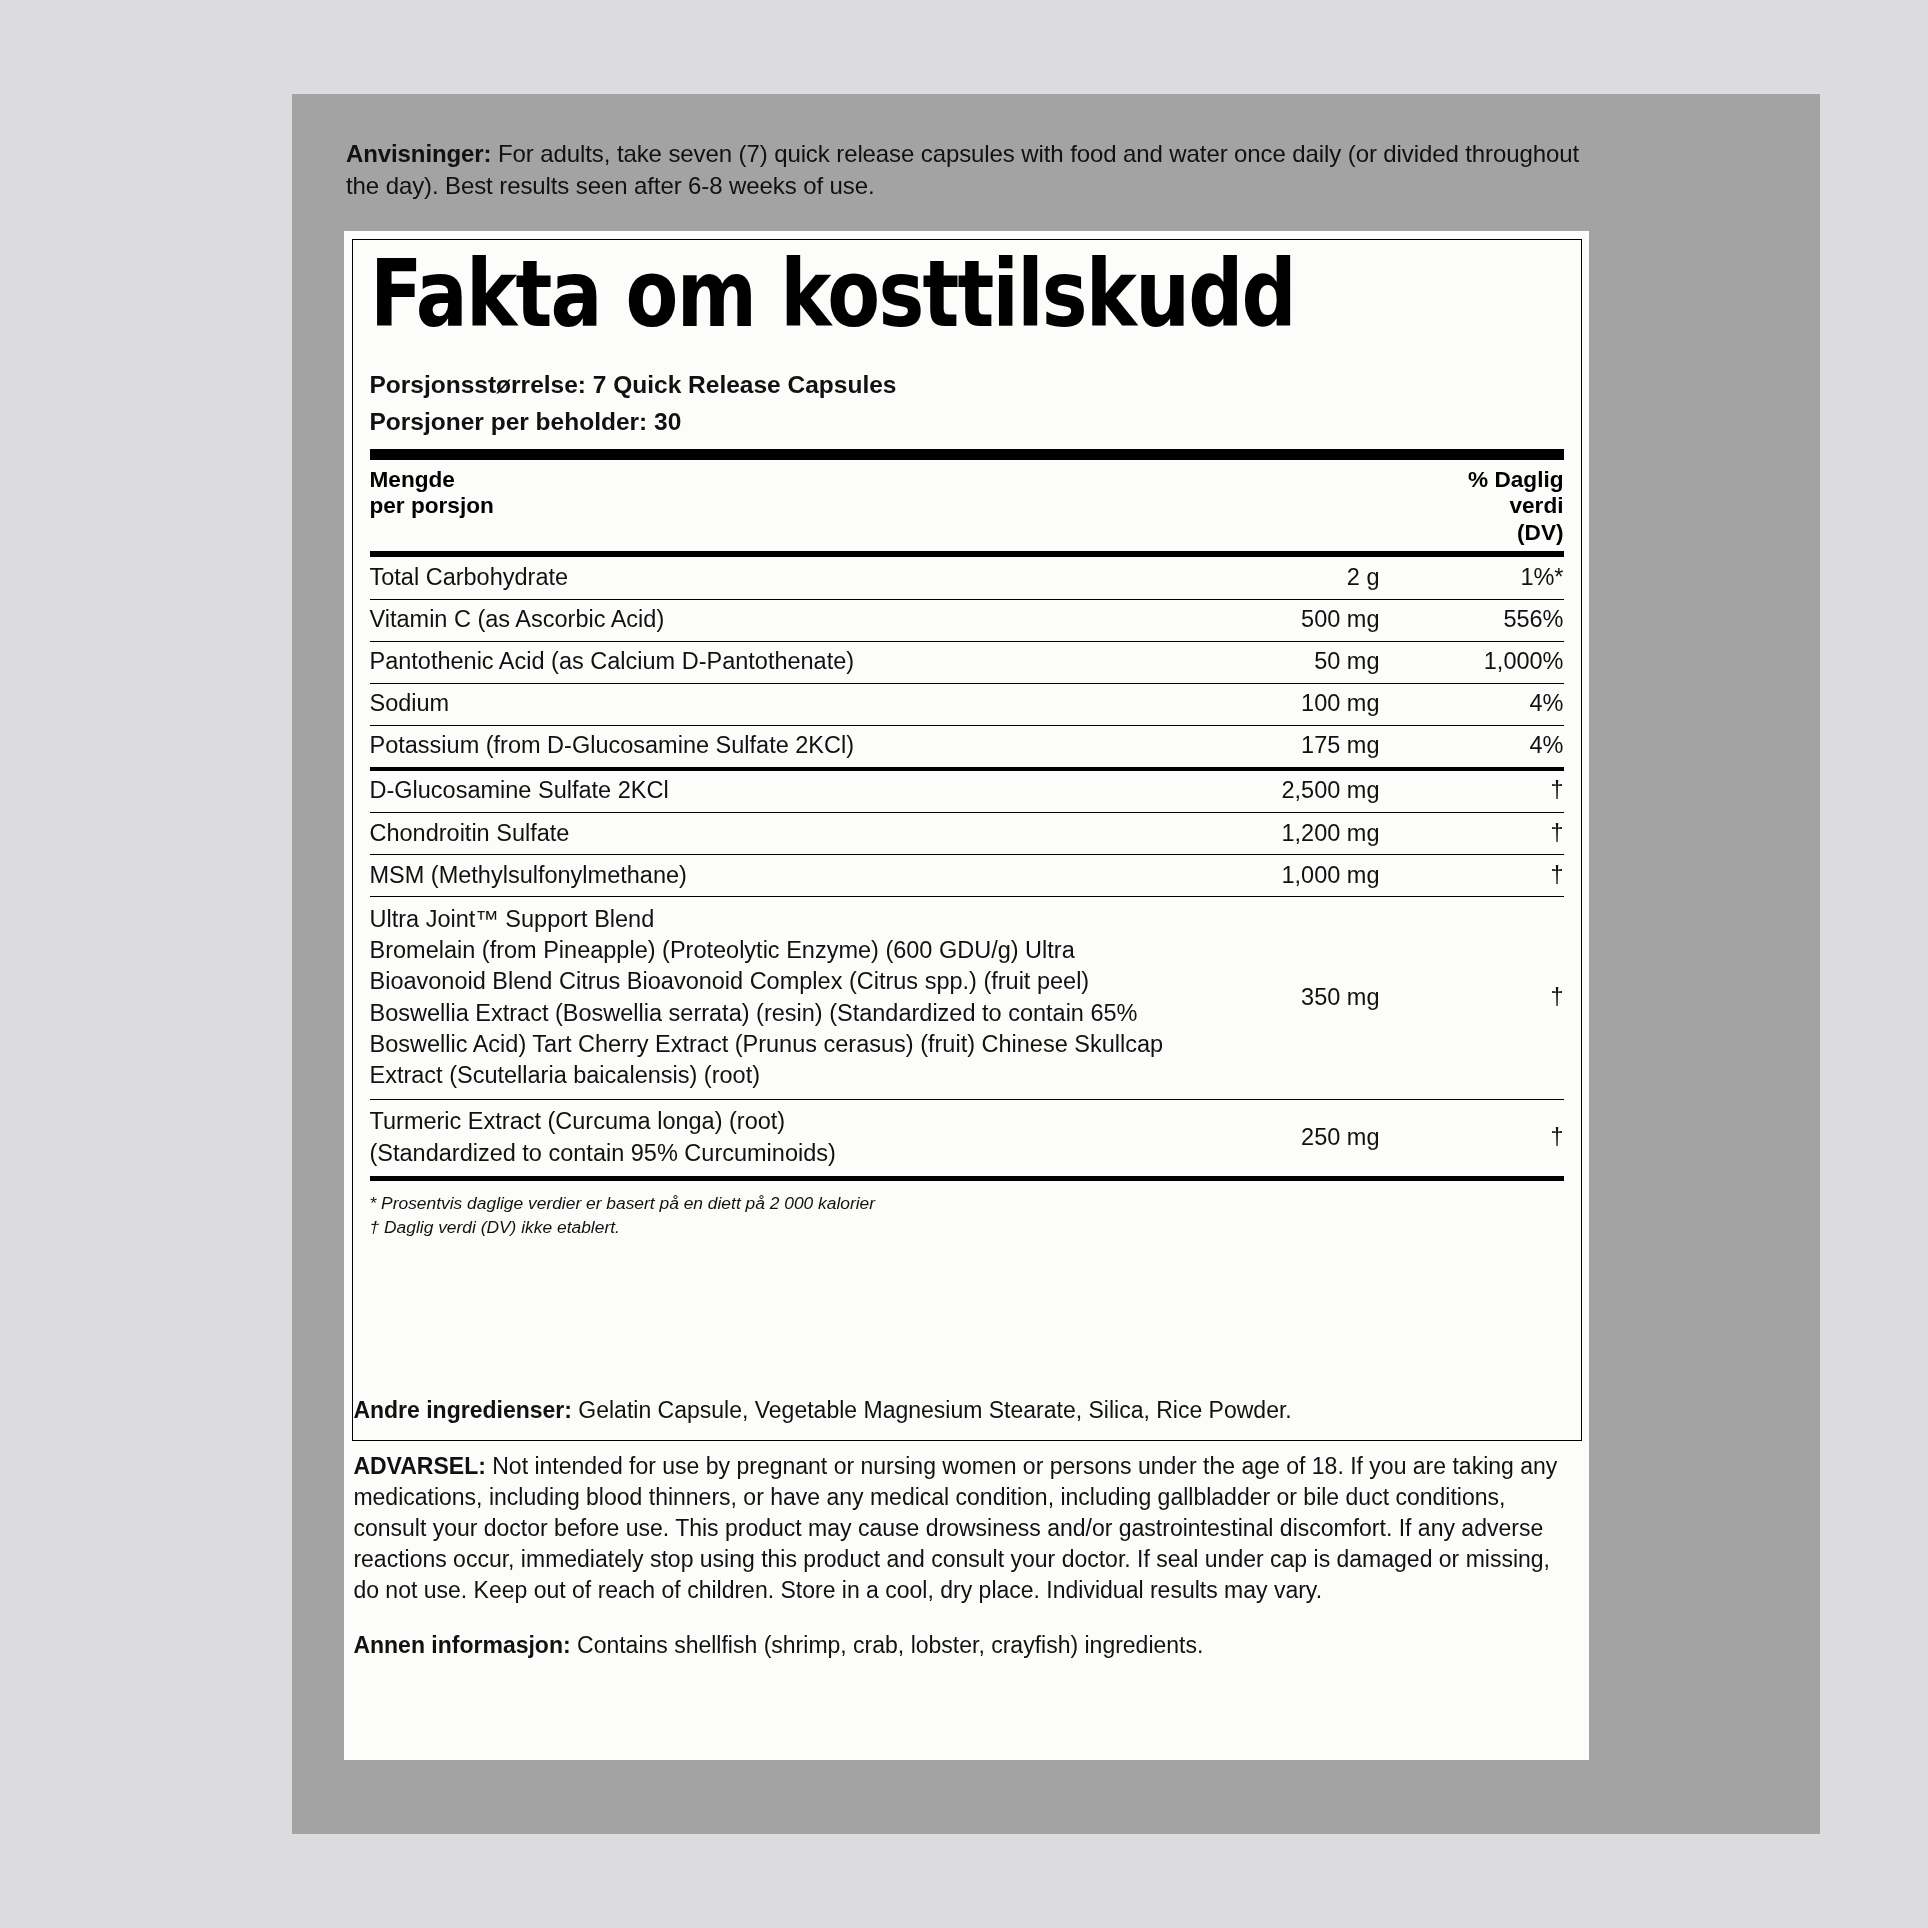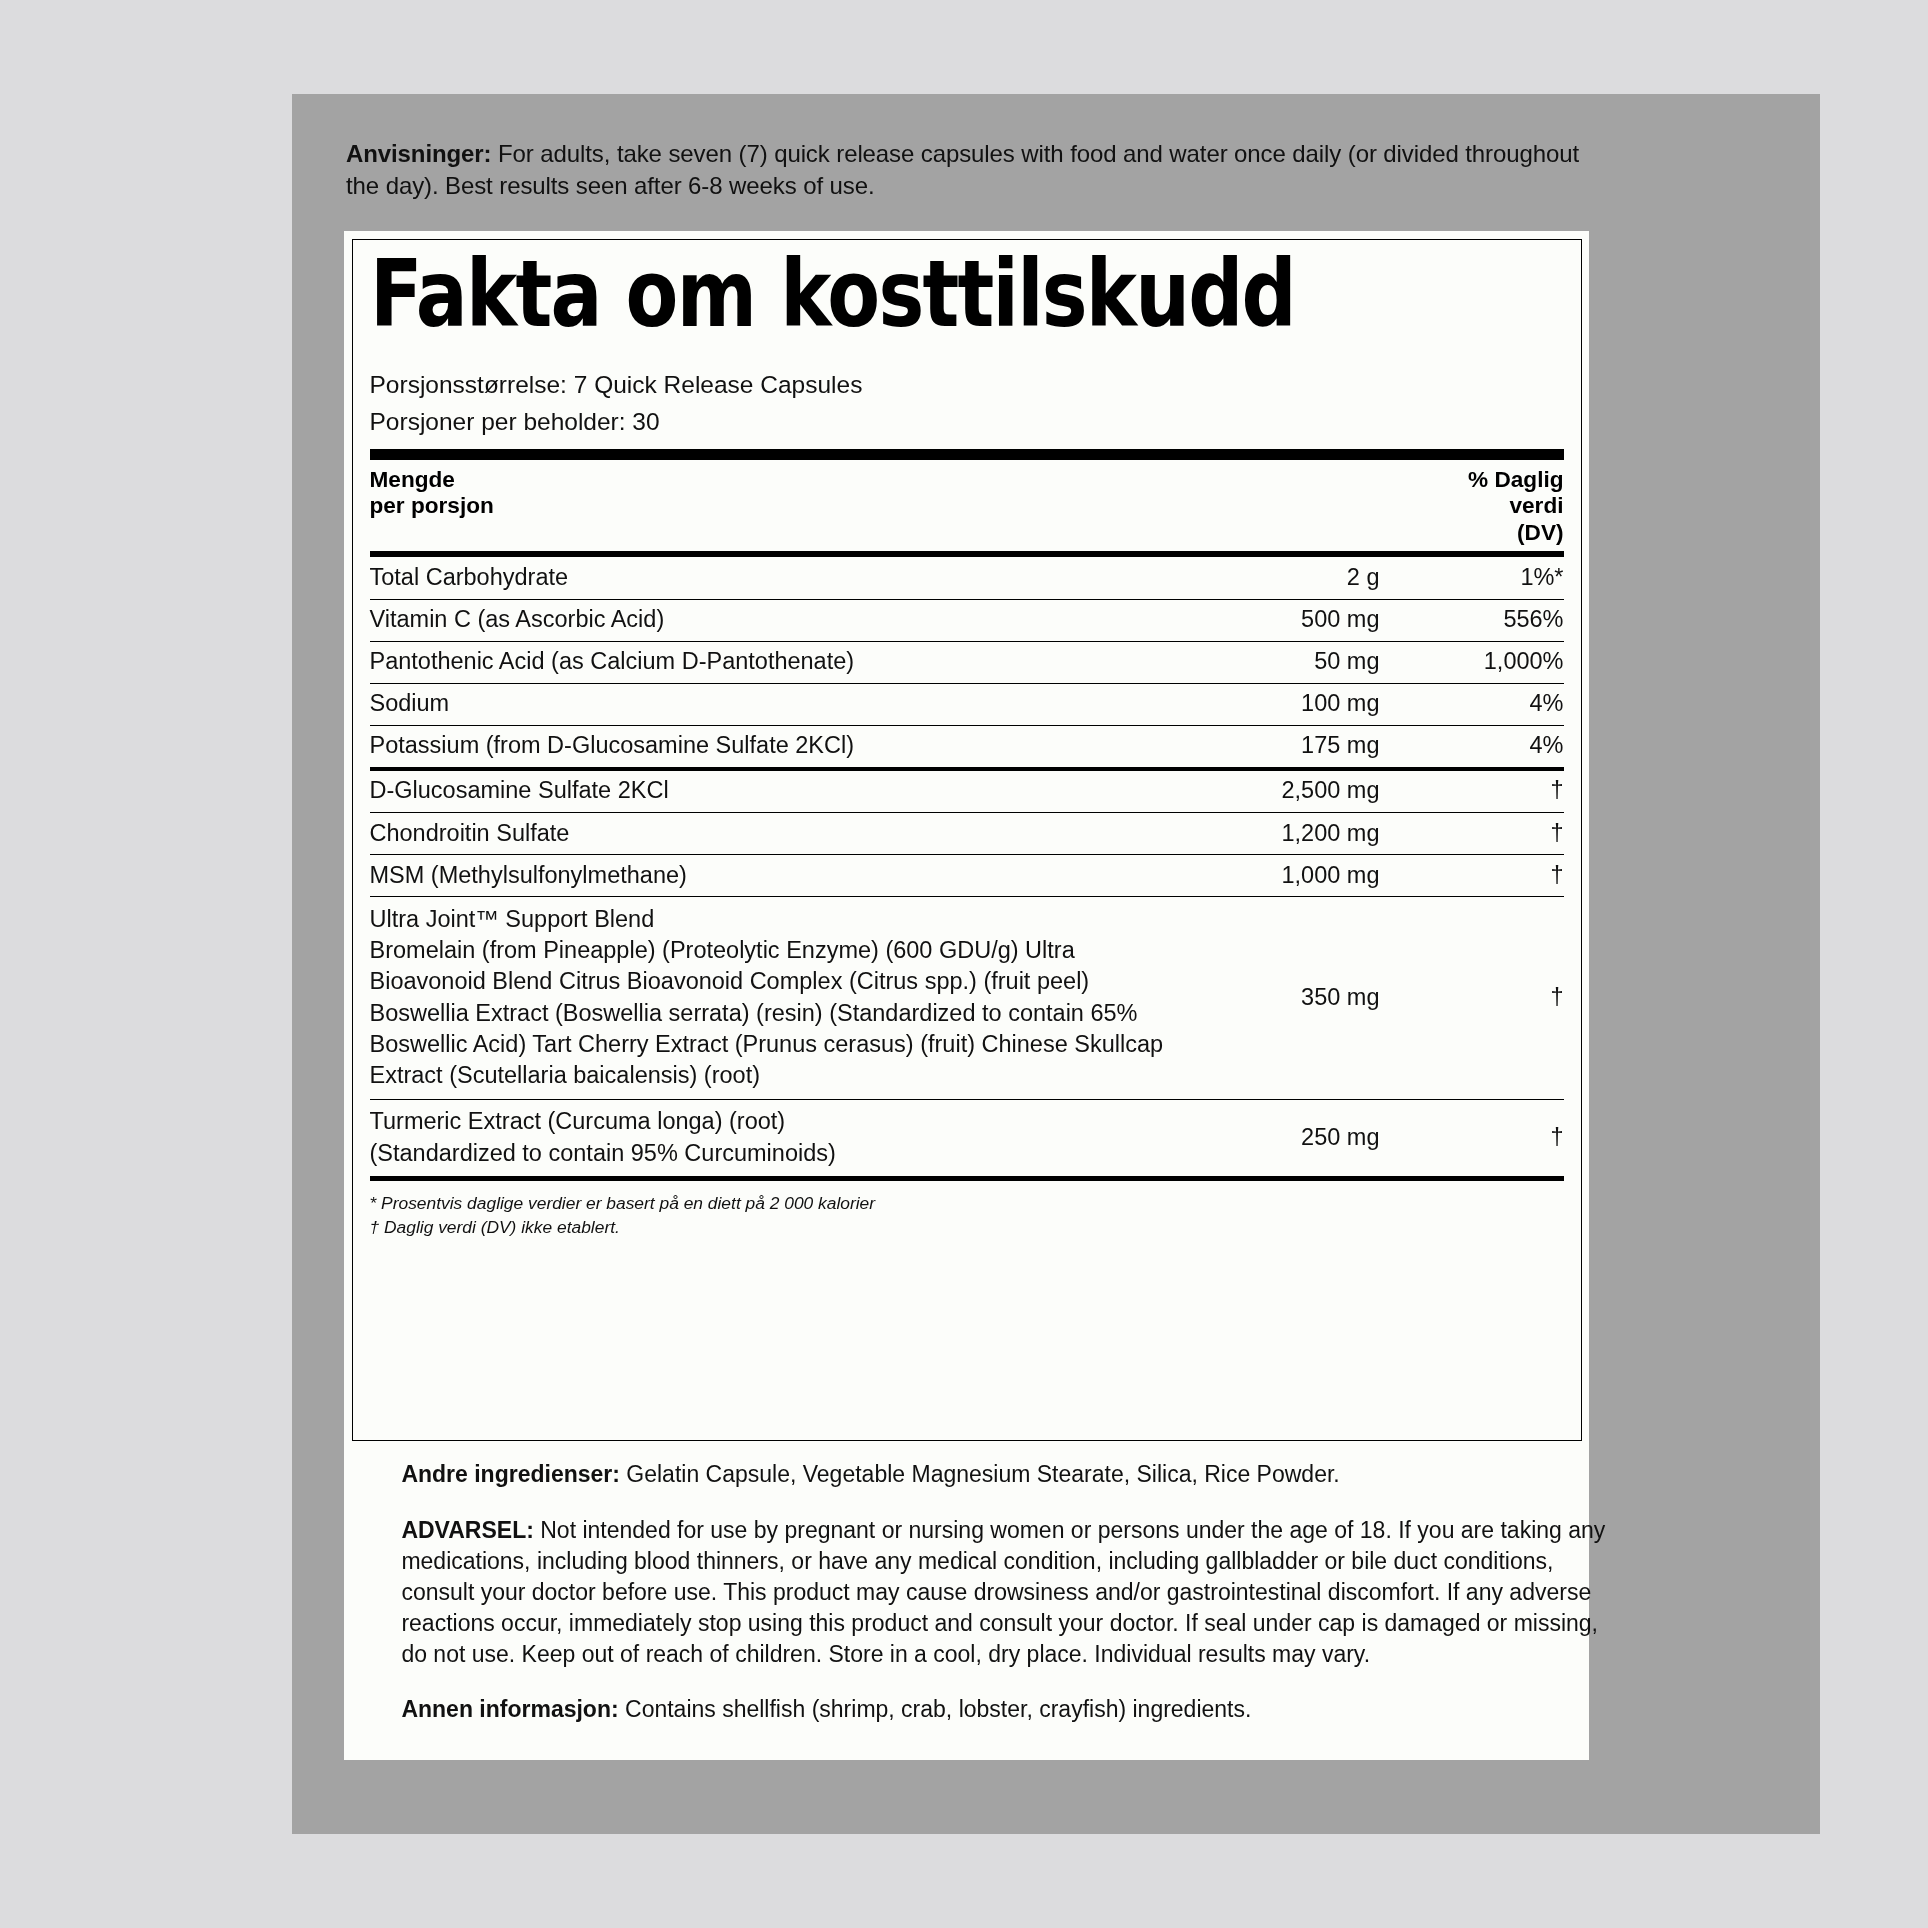--- a/index.html
+++ b/index.html
@@ -76,20 +76,21 @@
     margin-top: 9.4px;
     color: #000;
     white-space: nowrap;
   }
 
   .serving-line {
     font-size: 24.5px;
     line-height: 1.44;
     color: #111;
     margin-top: 1.9px;
+    font-weight: bold;
   }
   #serving-size { margin-top: 26px; }
 
   .rule-thick { border-top: 11.3px solid #000; margin-top: 9.4px; }
   .rule-med   { border-top: 5.6px solid #000; }
 
   
   #col-header {
     display: flex;
     justify-content: space-between;
@@ -128,26 +129,25 @@
     line-height: 1.42;
     color: #111;
     padding-top: 9.4px;
     font-style: italic;
   }
 
   
   #other-block {
     position: absolute;
     left: 9.4px;
-    top: 1228px;
+    top: 1164px;
     width: 1228px;
     font-size: 23px;
     line-height: 1.35;
     color: #111;
-    margin-left: 48px;
   }
   #other-block p { margin: 0 0 24.5px 0; }
   #other-block p:last-child { margin-bottom: 0; }
   #other-block .lbl { font-weight: bold; }
 </style>
 </head>
 <body>
 
 <div id="gray-panel">
 

